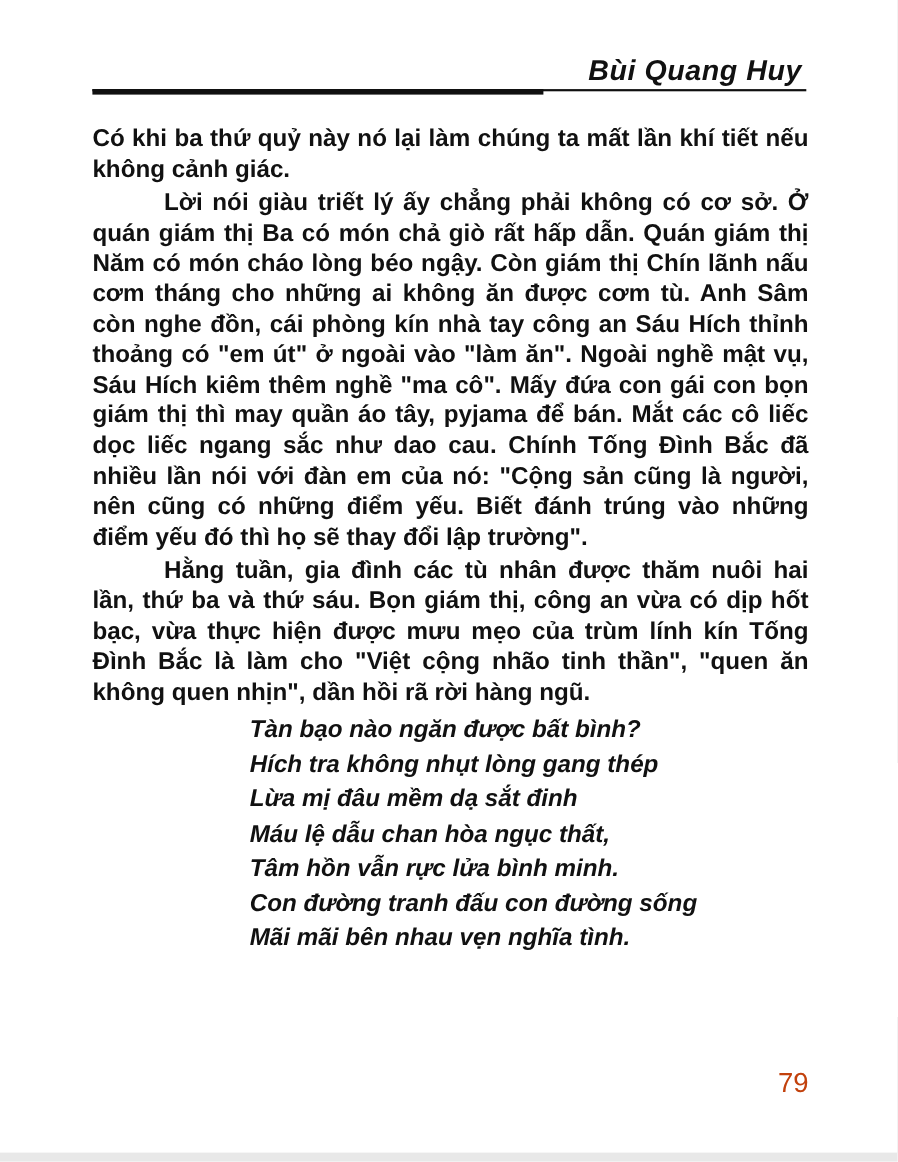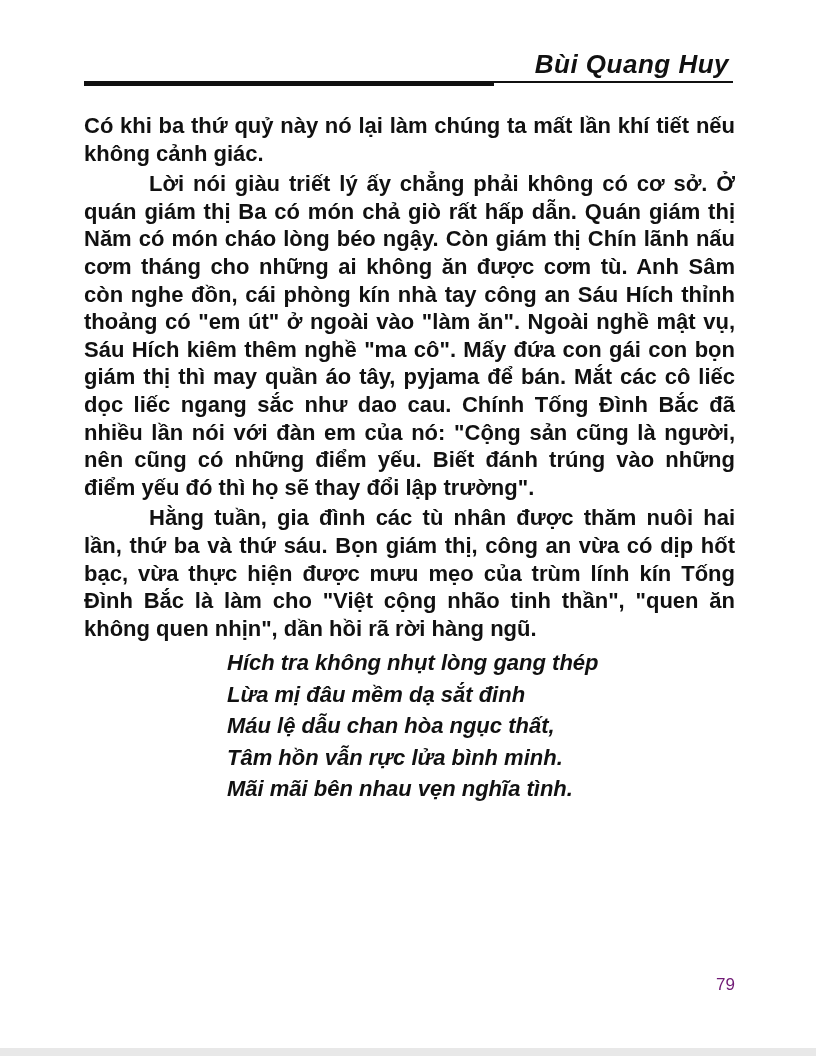--- a/index.html
+++ b/index.html
@@ -73,23 +73,23 @@
     margin: 5px 0 0 143px;
     font-style: italic;
     font-size: 22px;
     line-height: 31.5px;
     text-align: left;
   }
   .page-number {
     position: absolute;
     top: 970px;
     right: 81px;
-    font-size: 17px;
+    font-size: 25px;
     line-height: 30px;
-    color: #701a75;
+    color: #c2410c;
   }
 </style>
 </head>
 <body>
 
 <div class="page">
   <div class="content">
 
     <div class="running-head">
       <span class="author">Bùi Quang Huy</span>
@@ -98,24 +98,26 @@
 
     <div class="body-text">
       <p class="para no-indent">Có khi ba thứ quỷ này nó lại làm chúng ta mất lần khí tiết nếu không cảnh giác.</p>
 
       <p class="para indent">Lời nói giàu triết lý ấy chẳng phải không có cơ sở. Ở quán giám thị Ba có món chả giò rất hấp dẫn. Quán giám thị Năm có món cháo lòng béo ngậy. Còn giám thị Chín lãnh nấu cơm tháng cho những ai không ăn được cơm tù. Anh Sâm còn nghe đồn, cái phòng kín nhà tay công an Sáu Hích thỉnh thoảng có "em út" ở ngoài vào "làm ăn". Ngoài nghề mật vụ, Sáu Hích kiêm thêm nghề "ma cô". Mấy đứa con gái con bọn giám thị thì may quần áo tây, pyjama để bán. Mắt các cô liếc dọc liếc ngang sắc như dao cau. Chính Tống Đình Bắc đã nhiều lần nói với đàn em của nó: "Cộng sản cũng là người, nên cũng có những điểm yếu. Biết đánh trúng vào những điểm yếu đó thì họ sẽ thay đổi lập trường".</p>
 
       <p class="para indent">Hằng tuần, gia đình các tù nhân được thăm nuôi hai lần, thứ ba và thứ sáu. Bọn giám thị, công an vừa có dịp hốt bạc, vừa thực hiện được mưu mẹo của trùm lính kín Tống Đình Bắc là làm cho "Việt cộng nhão tinh thần", "quen ăn không quen nhịn", dần hồi rã rời hàng ngũ.</p>
 
 
       <div class="poem">
+        <div class="poem-line">Tàn bạo nào ngăn được bất bình?</div>
         <div class="poem-line">Hích tra không nhụt lòng gang thép</div>
         <div class="poem-line">Lừa mị đâu mềm dạ sắt đinh</div>
         <div class="poem-line">Máu lệ dẫu chan hòa ngục thất,</div>
         <div class="poem-line">Tâm hồn vẫn rực lửa bình minh.</div>
+        <div class="poem-line">Con đường tranh đấu con đường sống</div>
         <div class="poem-line">Mãi mãi bên nhau vẹn nghĩa tình.</div>
       </div>
     </div>
 
   </div>
 
   <div class="page-number">79</div>
 </div>
 
 </body></html>

